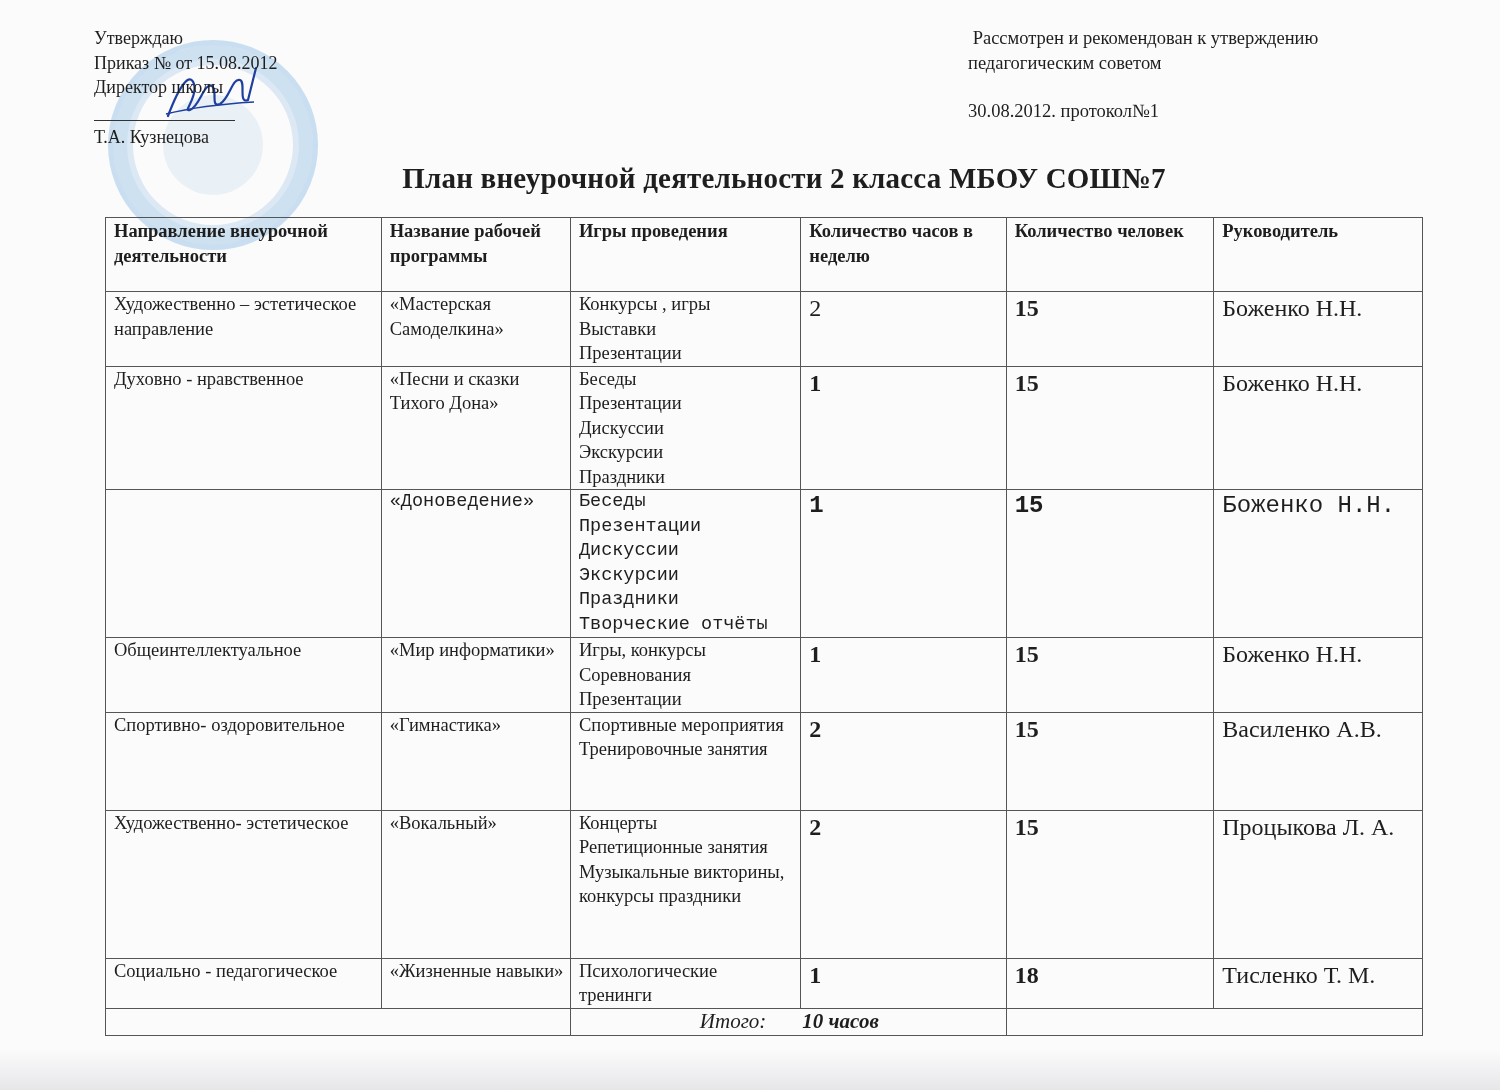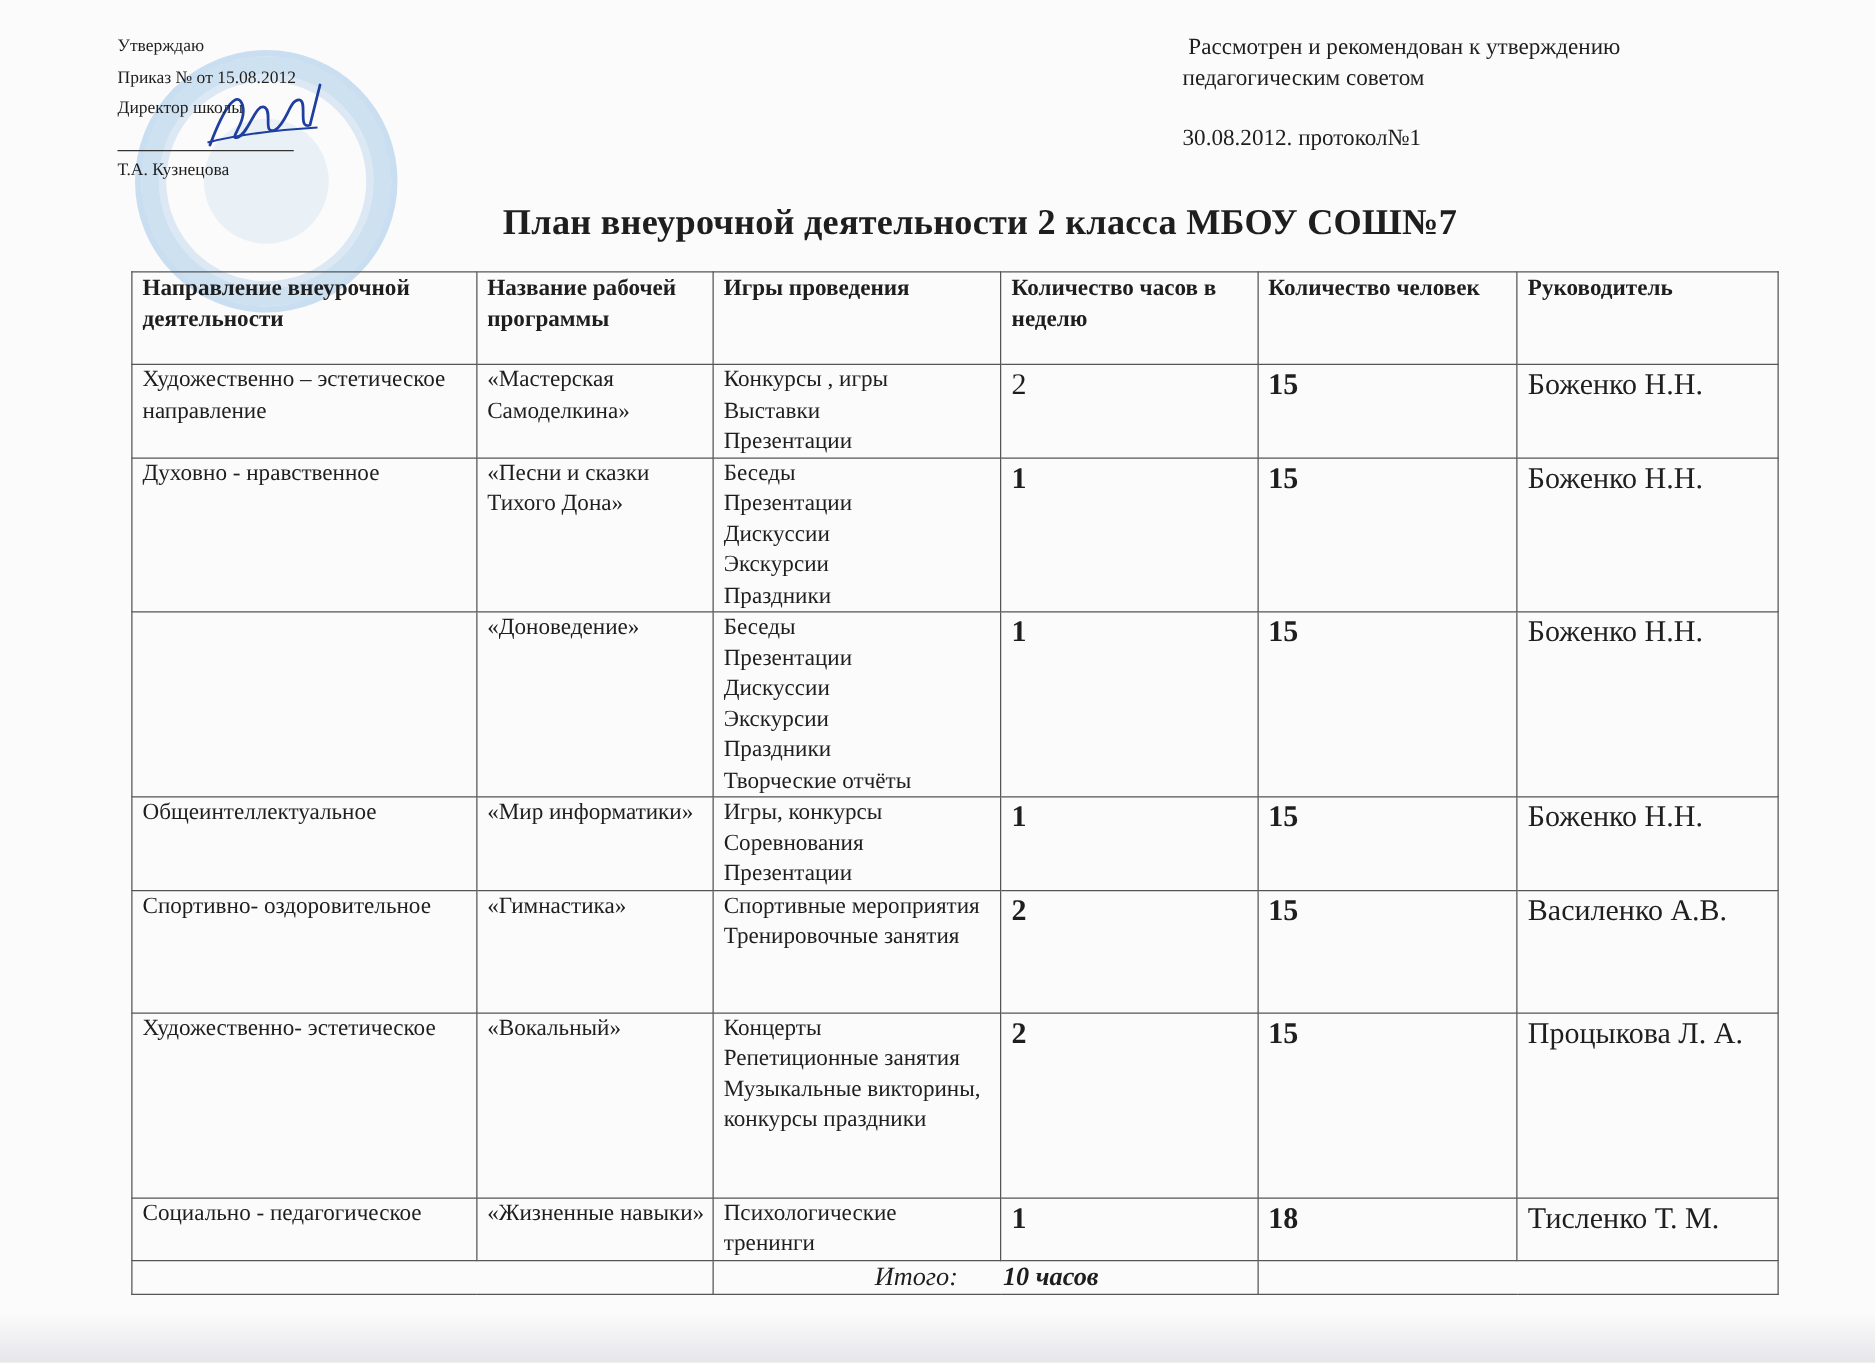--- a/index.html
+++ b/index.html
@@ -8,27 +8,27 @@
     background: #fbfbfb;
     font-family: "Liberation Serif", "DejaVu Serif", serif;
     color: #1e1e1e;
   }
   .scan-shade {
     position: absolute; left: 0; right: 0; bottom: 0; height: 40px;
     background: linear-gradient(to bottom, rgba(240,240,240,0), rgba(228,228,232,0.9));
   }
   .approve-block {
     position: absolute; left: 94px; top: 26px;
-    font-size: 14px; line-height: 24.5px;
+    font-size: 18px; line-height: 24.5px;
   }
   .approve-block .sign-line {
     display: block; width: 141px; border-bottom: 1px solid #333; height: 20px; margin-bottom: 4px;
   }
   .review-block {
-    position: absolute; left: 946px; top: 26px;
+    position: absolute; left: 968px; top: 26px;
     font-size: 18.5px; line-height: 24.5px;
   }
   .review-block .gap { height: 24px; }
   .stamp {
     position: absolute; left: 108px; top: 40px; width: 200px; height: 200px;
     border-radius: 50%;
     border: 5px solid rgba(110,170,220,0.35);
     box-shadow: inset 0 0 0 14px rgba(140,190,230,0.18), inset 0 0 0 20px rgba(110,170,220,0.22);
     pointer-events: none;
   }
@@ -58,21 +58,21 @@
   table.plan th { font-weight: bold; height: 72px; padding-top: 1px; }
   .c1 { width: 255px; } .c2 { width: 175px; } .c3 { width: 213px; }
   .c4 { width: 190px; } .c5 { width: 192px; } .c6 { width: 193px; }
   .big { font-size: 24px; font-weight: bold; line-height: 24.5px; padding-top: 4px; display: inline-block; }
   .big.light { font-weight: normal; }
   .lead { font-size: 24px; padding-top: 4px; display: inline-block; }
   .forms span { display: block; }
   .total-row td { border-bottom: none; height: 26px; }
   .total-cell { text-align: center !important; font-size: 21px; font-style: italic; }
   .total-cell .total-val { font-weight: bold; margin-left: 36px; }
-  .r1 td { height: 73px; } .r2 td { height: 122px; } .r3 td { height: 147px; }
+  .r1 td { height: 73px; } .r2 td { height: 122px; } .r3 td { height: 147px; font-family: Liberation Mono, monospace; }
   .r4 td { height: 73px; } .r5 td { height: 97px; } .r6 td { height: 147px; }
   .r7 td { height: 48px; }
 </style>
 </head>
 <body>
 
 <div class="scan-shade"></div>
 
 <div class="stamp">
     <div class="stamp-inner"></div>

